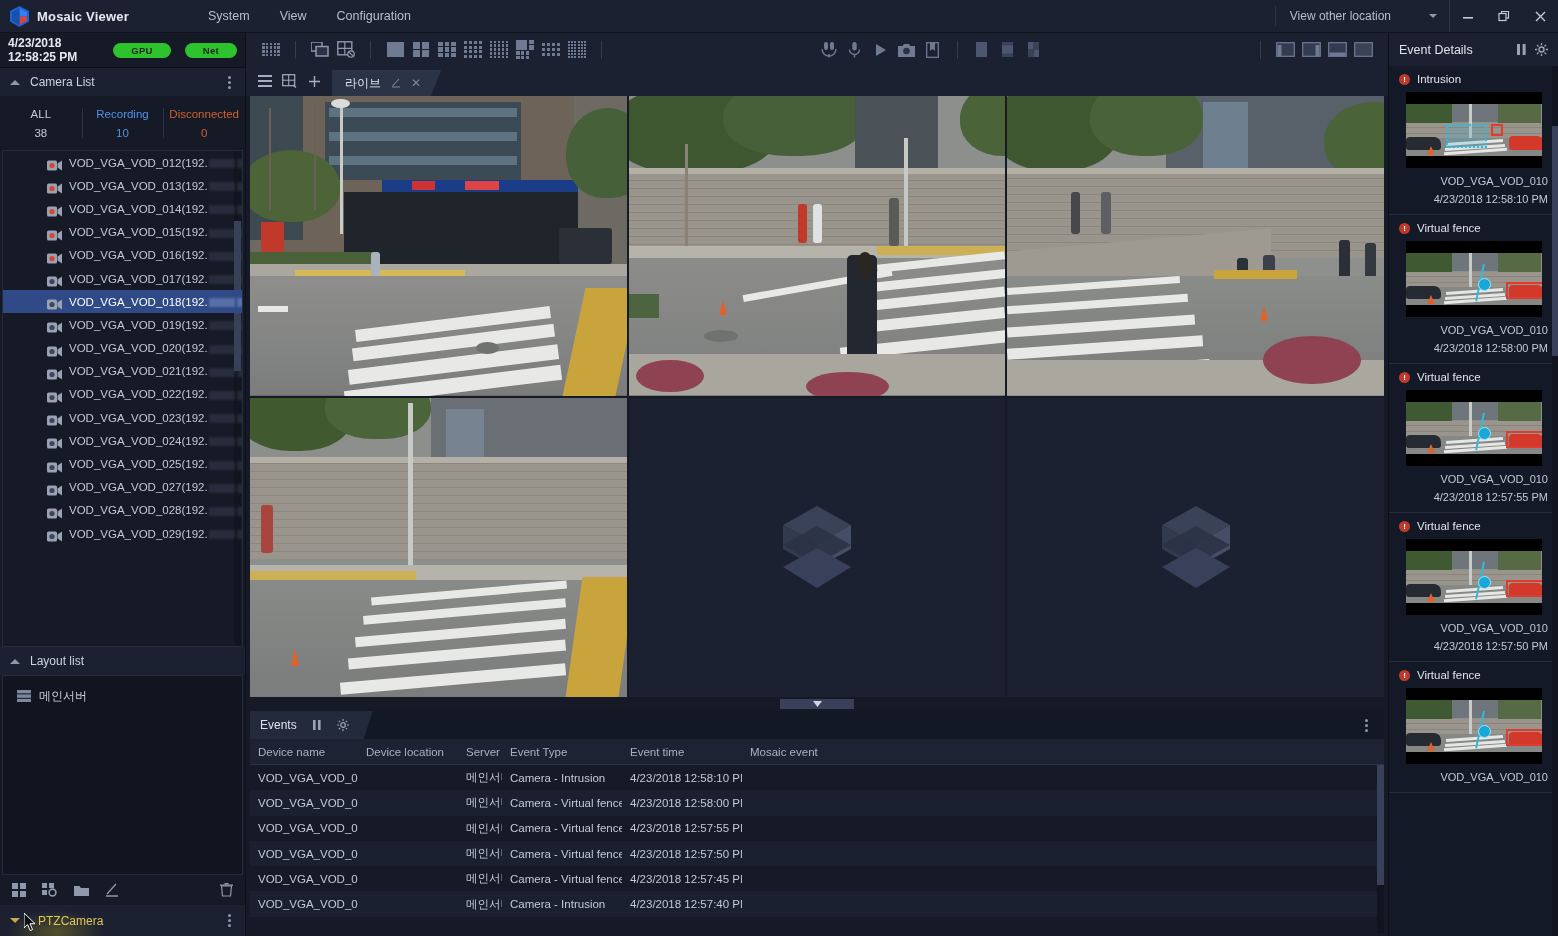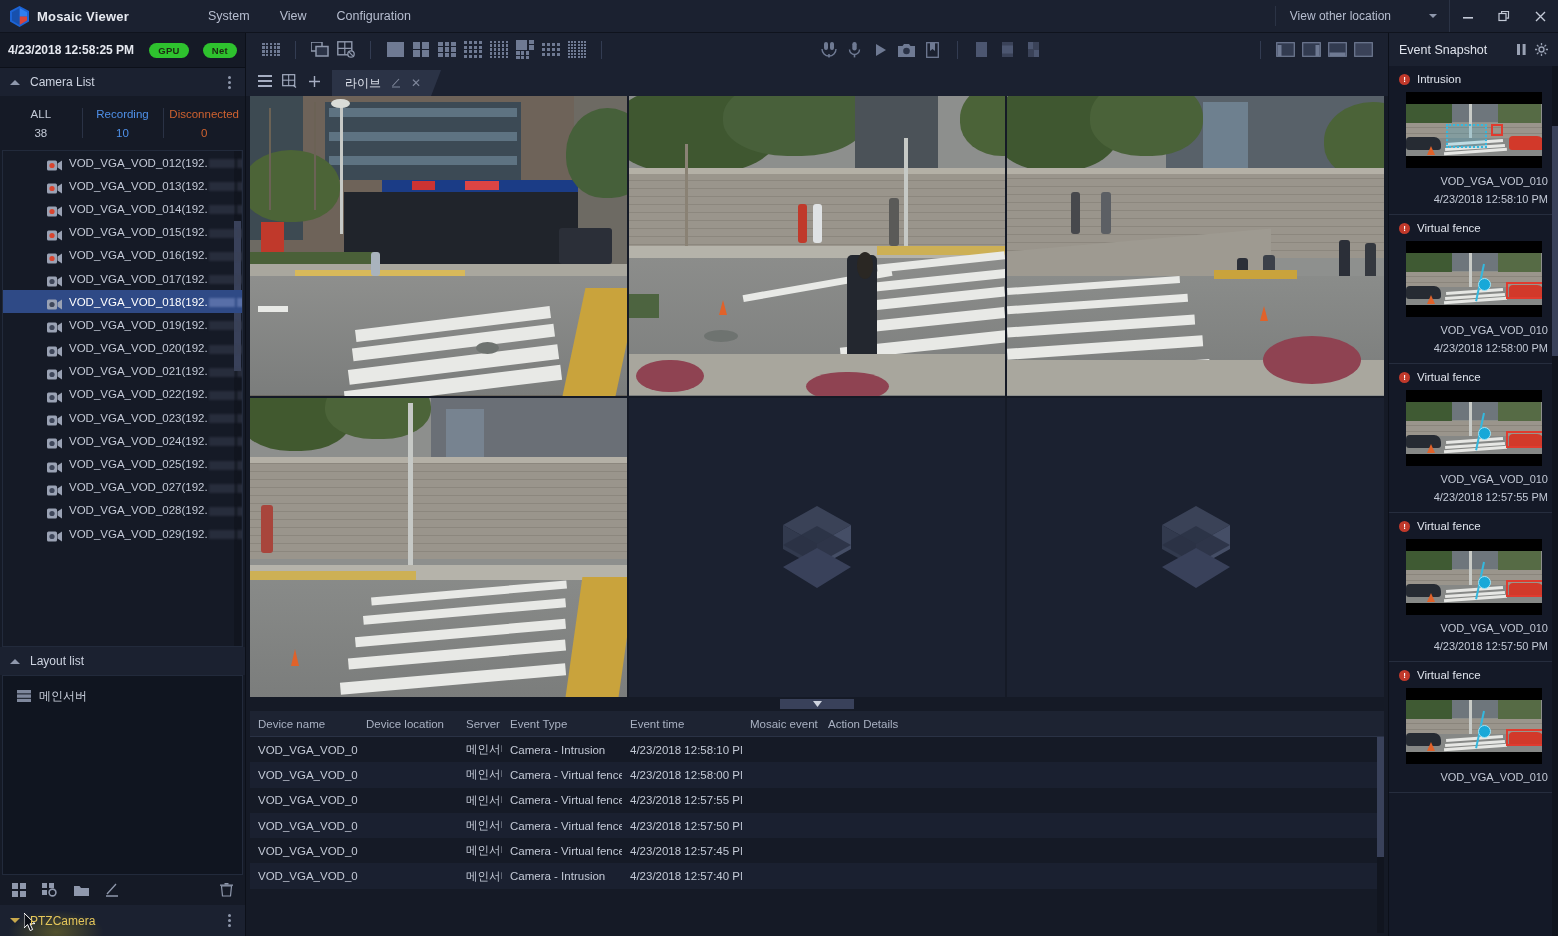--- a/index.html
+++ b/index.html
@@ -49,21 +49,21 @@
   .kebab { margin-left: auto; color: #8f98ac; font-size: 13px; letter-spacing: 1px; line-height: 8px; text-align:center; width:12px;}
   .kebab span { display:block; width:3px;height:3px;border-radius:50%;background:#8f98ac;margin:2px auto; }
 
   .datebar {
     height: 35px; display: flex; align-items: center; padding: 0 8px; gap: 8px;
     background: #151a26; border-bottom: 1px solid #0c1019;
   }
   .date-text { font-size: 12px; color: #e6e9f0; font-weight: bold; }
   .pill {
     margin-left: auto; font-size: 9.5px; font-weight: bold; color: #1c2a12;
-    background: #2ec22e; border-radius: 9px; padding: 2px 9px; letter-spacing: .3px;
+    background: #2ec22e; border-radius: 9px; padding: 2px 18px; letter-spacing: .3px;
   }
   .pill + .pill { margin-left: 6px; }
 
   .counts { display: flex; height: 54px; background: #151a26; }
   .count-col { flex: 1; display: flex; flex-direction: column; align-items: center; justify-content: center; gap: 7px; position: relative; }
   .count-col + .count-col::before { content:""; position:absolute; left:0; top:12px; bottom:12px; width:1px; background:#2a3245; }
   .cc-label { font-size: 11.5px; }
   .cc-value { font-size: 11.5px; }
   .c-all .cc-label, .c-all .cc-value { color: #c3c9d6; }
   .c-rec .cc-label, .c-rec .cc-value { color: #4f90e8; }
@@ -90,21 +90,21 @@
   .cl-thumb { position:absolute; right:1px; top:70px; width:7px; height:150px; background:#3a4considering; }
   .cl-thumb { background:#39415a; }
 
   
   .layoutbody { background: #101520; border: 1px solid #222a3b; margin: 0 2px; height: 200px; padding-top: 8px; }
   .layout-item { display: flex; align-items: center; gap: 8px; padding-left: 14px; height: 24px; font-size: 12px; color: #c9cfdc; }
   .layout-tools { height: 30px; display: flex; align-items: center; gap: 16px; padding: 0 12px; }
   .lt-spacer { margin-left: auto; }
 
   .ptzhead { height: 31px; display: flex; align-items: center; gap: 10px; padding: 0 10px; background: #1b2130; position: relative; }
-  .ptzhead .ptz-label { font-size: 12px; color: #e4c65a; }
+  .ptzhead .ptz-label { font-size: 12px; color: #e4c65a; margin-left: 8px; }
   .ptz-glow { position:absolute; left:8px; bottom:-18px; width:96px; height:44px; border-radius:50%;
               background: radial-gradient(ellipse at center, rgba(150,140,40,.45), rgba(150,140,40,0) 70%); }
   .cursor { position: absolute; left: 24px; top: 8px; width: 12px; height: 19px; }
 
   
   .center { flex: 1 1 auto; display: flex; flex-direction: column; background: #151a26; min-width: 0; }
   .ctoolbar { height: 33px; flex: 0 0 33px; background: #1b2130; display: flex; align-items: center; padding: 0 12px; gap: 0; }
   .tb-sep { width: 1px; height: 18px; background: #333c52; margin: 0 11px; }
   .tb-ic { width: 26px; height: 26px; display: flex; align-items: center; justify-content: center; }
   .grid-ic { display: grid; gap: 1.5px; }
@@ -921,29 +921,46 @@
         <div class="handle-row">
           <div class="handle">
             <svg width="9" height="6" viewBox="0 0 9 6">
               <polygon points="0,0 9,0 4.5,6" fill="#cfd4df"></polygon>
             </svg>
           </div>
         </div>
       </div>
 
       <div class="events">
+        <div class="ev-tabrow">
+          <div class="ev-tab">
+            <span>Events</span>
+            <svg width="8" height="10" viewBox="0 0 8 10">
+              <rect x="0" y="0" width="2.6" height="10" fill="#9aa2b4"></rect>
+                <rect x="5" y="0" width="2.6" height="10" fill="#9aa2b4"></rect>
+            </svg>
+            <svg width="12" height="12" viewBox="0 0 12 12">
+              <circle cx="6" cy="6" r="2.3" fill="none" stroke="#9aa2b4" stroke-width="1.3"></circle>
+              <path d="M6,0 V2 M6,10 V12 M0,6 H2 M10,6 H12 M1.8,1.8 L3.2,3.2 M8.8,8.8 L10.2,10.2 M10.2,1.8 L8.8,3.2 M3.2,8.8 L1.8,10.2" stroke="#9aa2b4" stroke-width="1.2"></path>
+            </svg>
+          </div>
+          <span class="kebab ev-kebab">
+              <span></span>
+              <span></span>
+              <span></span>
+            </span>
+        </div>
 
         <div class="ev-head">
           <div class="c-dev">Device name</div>
           <div class="c-loc">Device location</div>
           <div class="c-srv">Server</div>
           <div class="c-typ">Event Type</div>
           <div class="c-tim">Event time</div>
           <div class="c-chk">Mosaic event</div>
-          <div class="c-act">Action Details</div>
         </div>
 
         <div class="ev-body" id="evbody">
           <div class="ev-scroll"></div>
           <div class="ev-thumb"></div>
         <div class="ev-row">
               <div class="c-dev">VOD_VGA_VOD_010</div>
               <div class="c-loc"></div>
               <div class="c-srv">메인서버</div>
               <div class="c-typ">Camera - Intrusion</div>
@@ -995,21 +1012,21 @@
               <div class="c-tim">4/23/2018 12:57:40 PM</div>
               <div class="c-chk"></div>
               <div class="c-act"></div>
             </div>
           </div>
       </div>
     </div>
 
     <div class="right">
       <div class="snap-head">
-        <span class="snap-title">Event Snapshot</span>
+        <span class="snap-title">Event Details</span>
         <svg class="sh-ic" width="9" height="11" viewBox="0 0 9 11">
           <rect x="0" y="0" width="3" height="11" fill="#9aa2b4"></rect>
             <rect x="5.6" y="0" width="3" height="11" fill="#9aa2b4"></rect>
         </svg>
         <svg class="sh-ic" width="13" height="13" viewBox="0 0 13 13">
           <circle cx="6.5" cy="6.5" r="2.5" fill="none" stroke="#9aa2b4" stroke-width="1.4"></circle>
           <path d="M6.5,0 V2.2 M6.5,10.8 V13 M0,6.5 H2.2 M10.8,6.5 H13 M1.9,1.9 L3.5,3.5 M9.5,9.5 L11.1,11.1 M11.1,1.9 L9.5,3.5 M3.5,9.5 L1.9,11.1" stroke="#9aa2b4" stroke-width="1.3"></path>
         </svg>
       </div>
       <div class="snap-list" id="snaplist">

